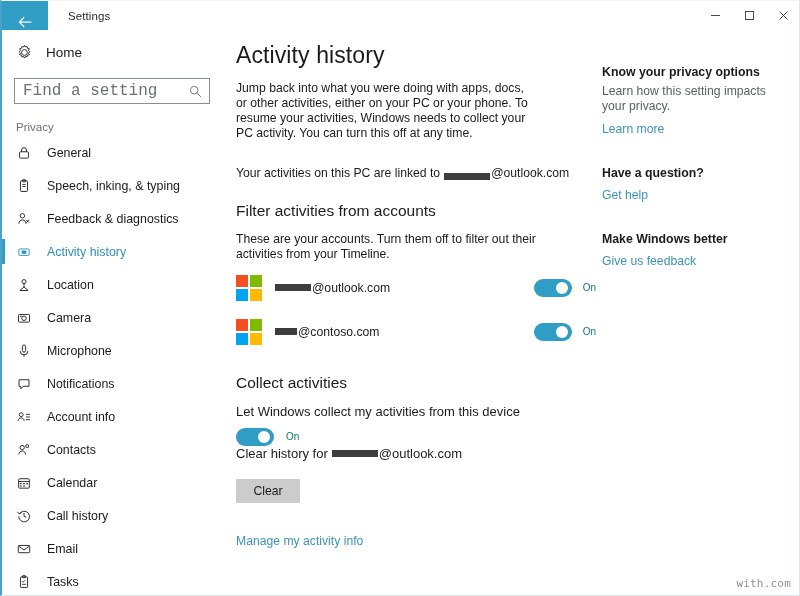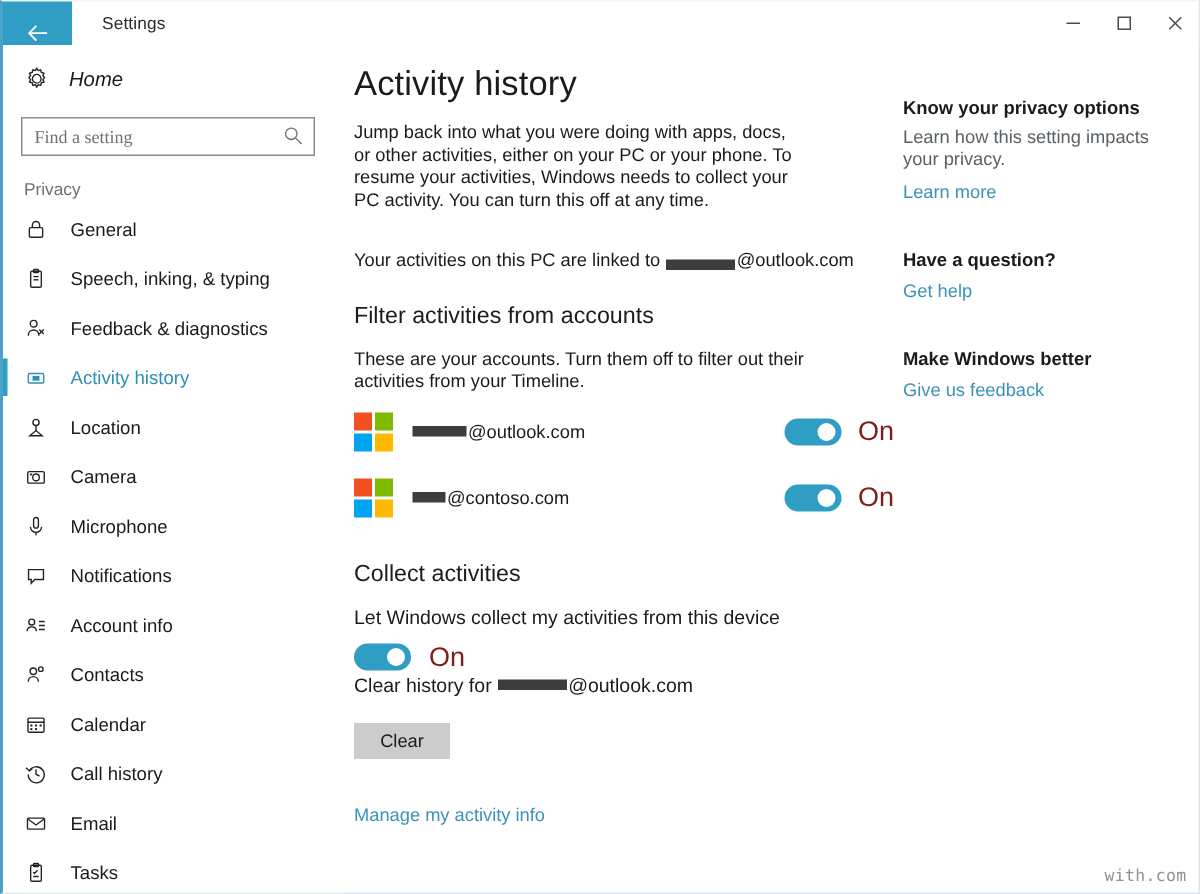--- a/index.html
+++ b/index.html
@@ -62,38 +62,37 @@
     left: 0; top: 29px;
     width: 228px; height: 566px;
     background: #ffffff;
     padding-top: 7px;
   }
   .nav-home {
     display: flex; align-items: center;
     height: 30px;
     padding-left: 14px;
     cursor: pointer;
-    font-style: italic;
   }
   .nav-home .ico { width: 26px; display:flex; align-items:center; }
   .nav-home .lbl { font-size: 13.5px; color: #1b1b1b; padding-left: 4px; }
 
   #search-wrap {
     margin: 11px 0 0 12px;
     width: 196px; height: 26px;
     border: 1px solid #888f94;
     background: #ffffff;
     display: flex; align-items: center;
     position: relative;
   }
   #search-input {
     border: 0; outline: 0;
     background: transparent;
-    font-family: Liberation Serif, serif;
-    font-size: 12px;
+    font-family: Liberation Mono, monospace;
+    font-size: 16px;
     color: #0c4a6e;
     padding: 0 24px 0 8px;
     width: 100%; height: 100%;
   }
   #search-input::placeholder { color: #6b7177; }
   #search-icon { position: absolute; right: 7px; top: 5px; }
 
   .nav-group-title {
     font-size: 11.5px;
     color: #6b7177;
@@ -203,21 +202,21 @@
     flex: none;
   }
   .toggle .knob {
     position: absolute;
     top: 3px; right: 4px;
     width: 12px; height: 12px;
     border-radius: 50%;
     background: #ffffff;
   }
   .toggle-label {
-    font-size: 18px; color: #7f1d1d;
+    font-size: 10px; color: #0f766e;
     margin-left: 11px;
   }
 
   .sub-label {
     font-size: 13px; color: #1b1b1b;
     margin: 0 0 9px 0;
   }
   .toggle-row { display: flex; align-items: center; }
   .toggle-row .toggle-label { margin-left: 12px; }
 

